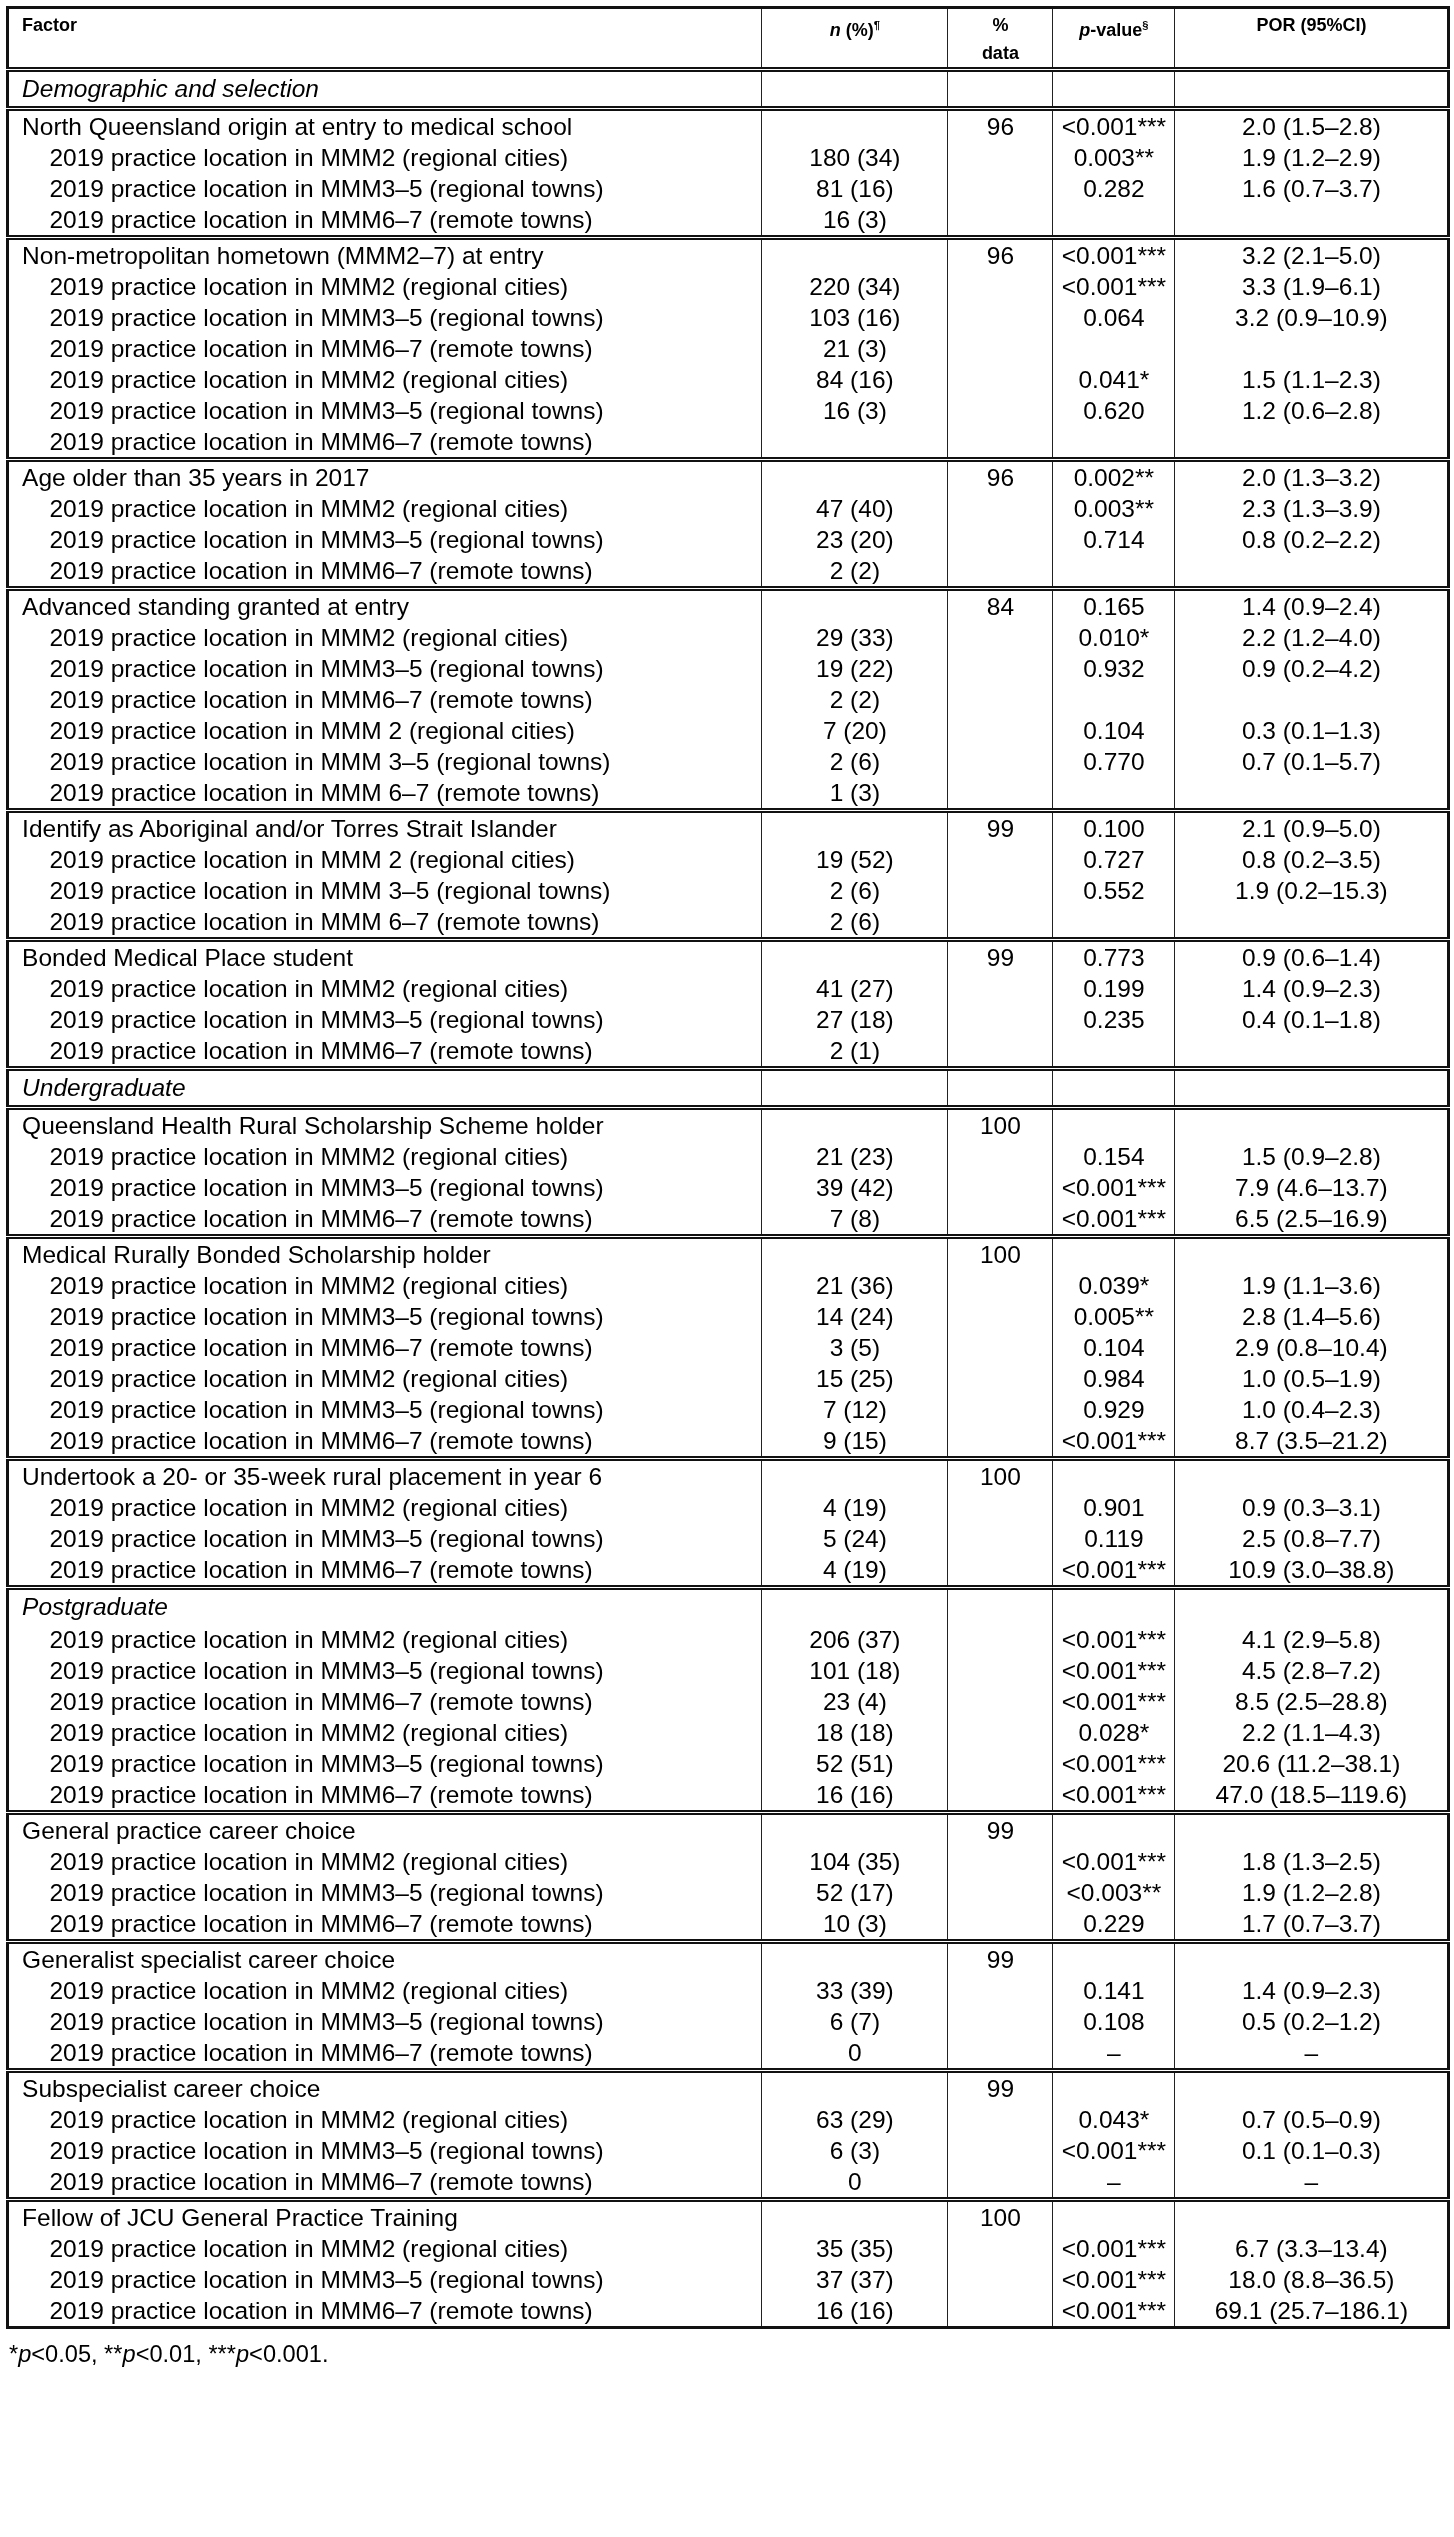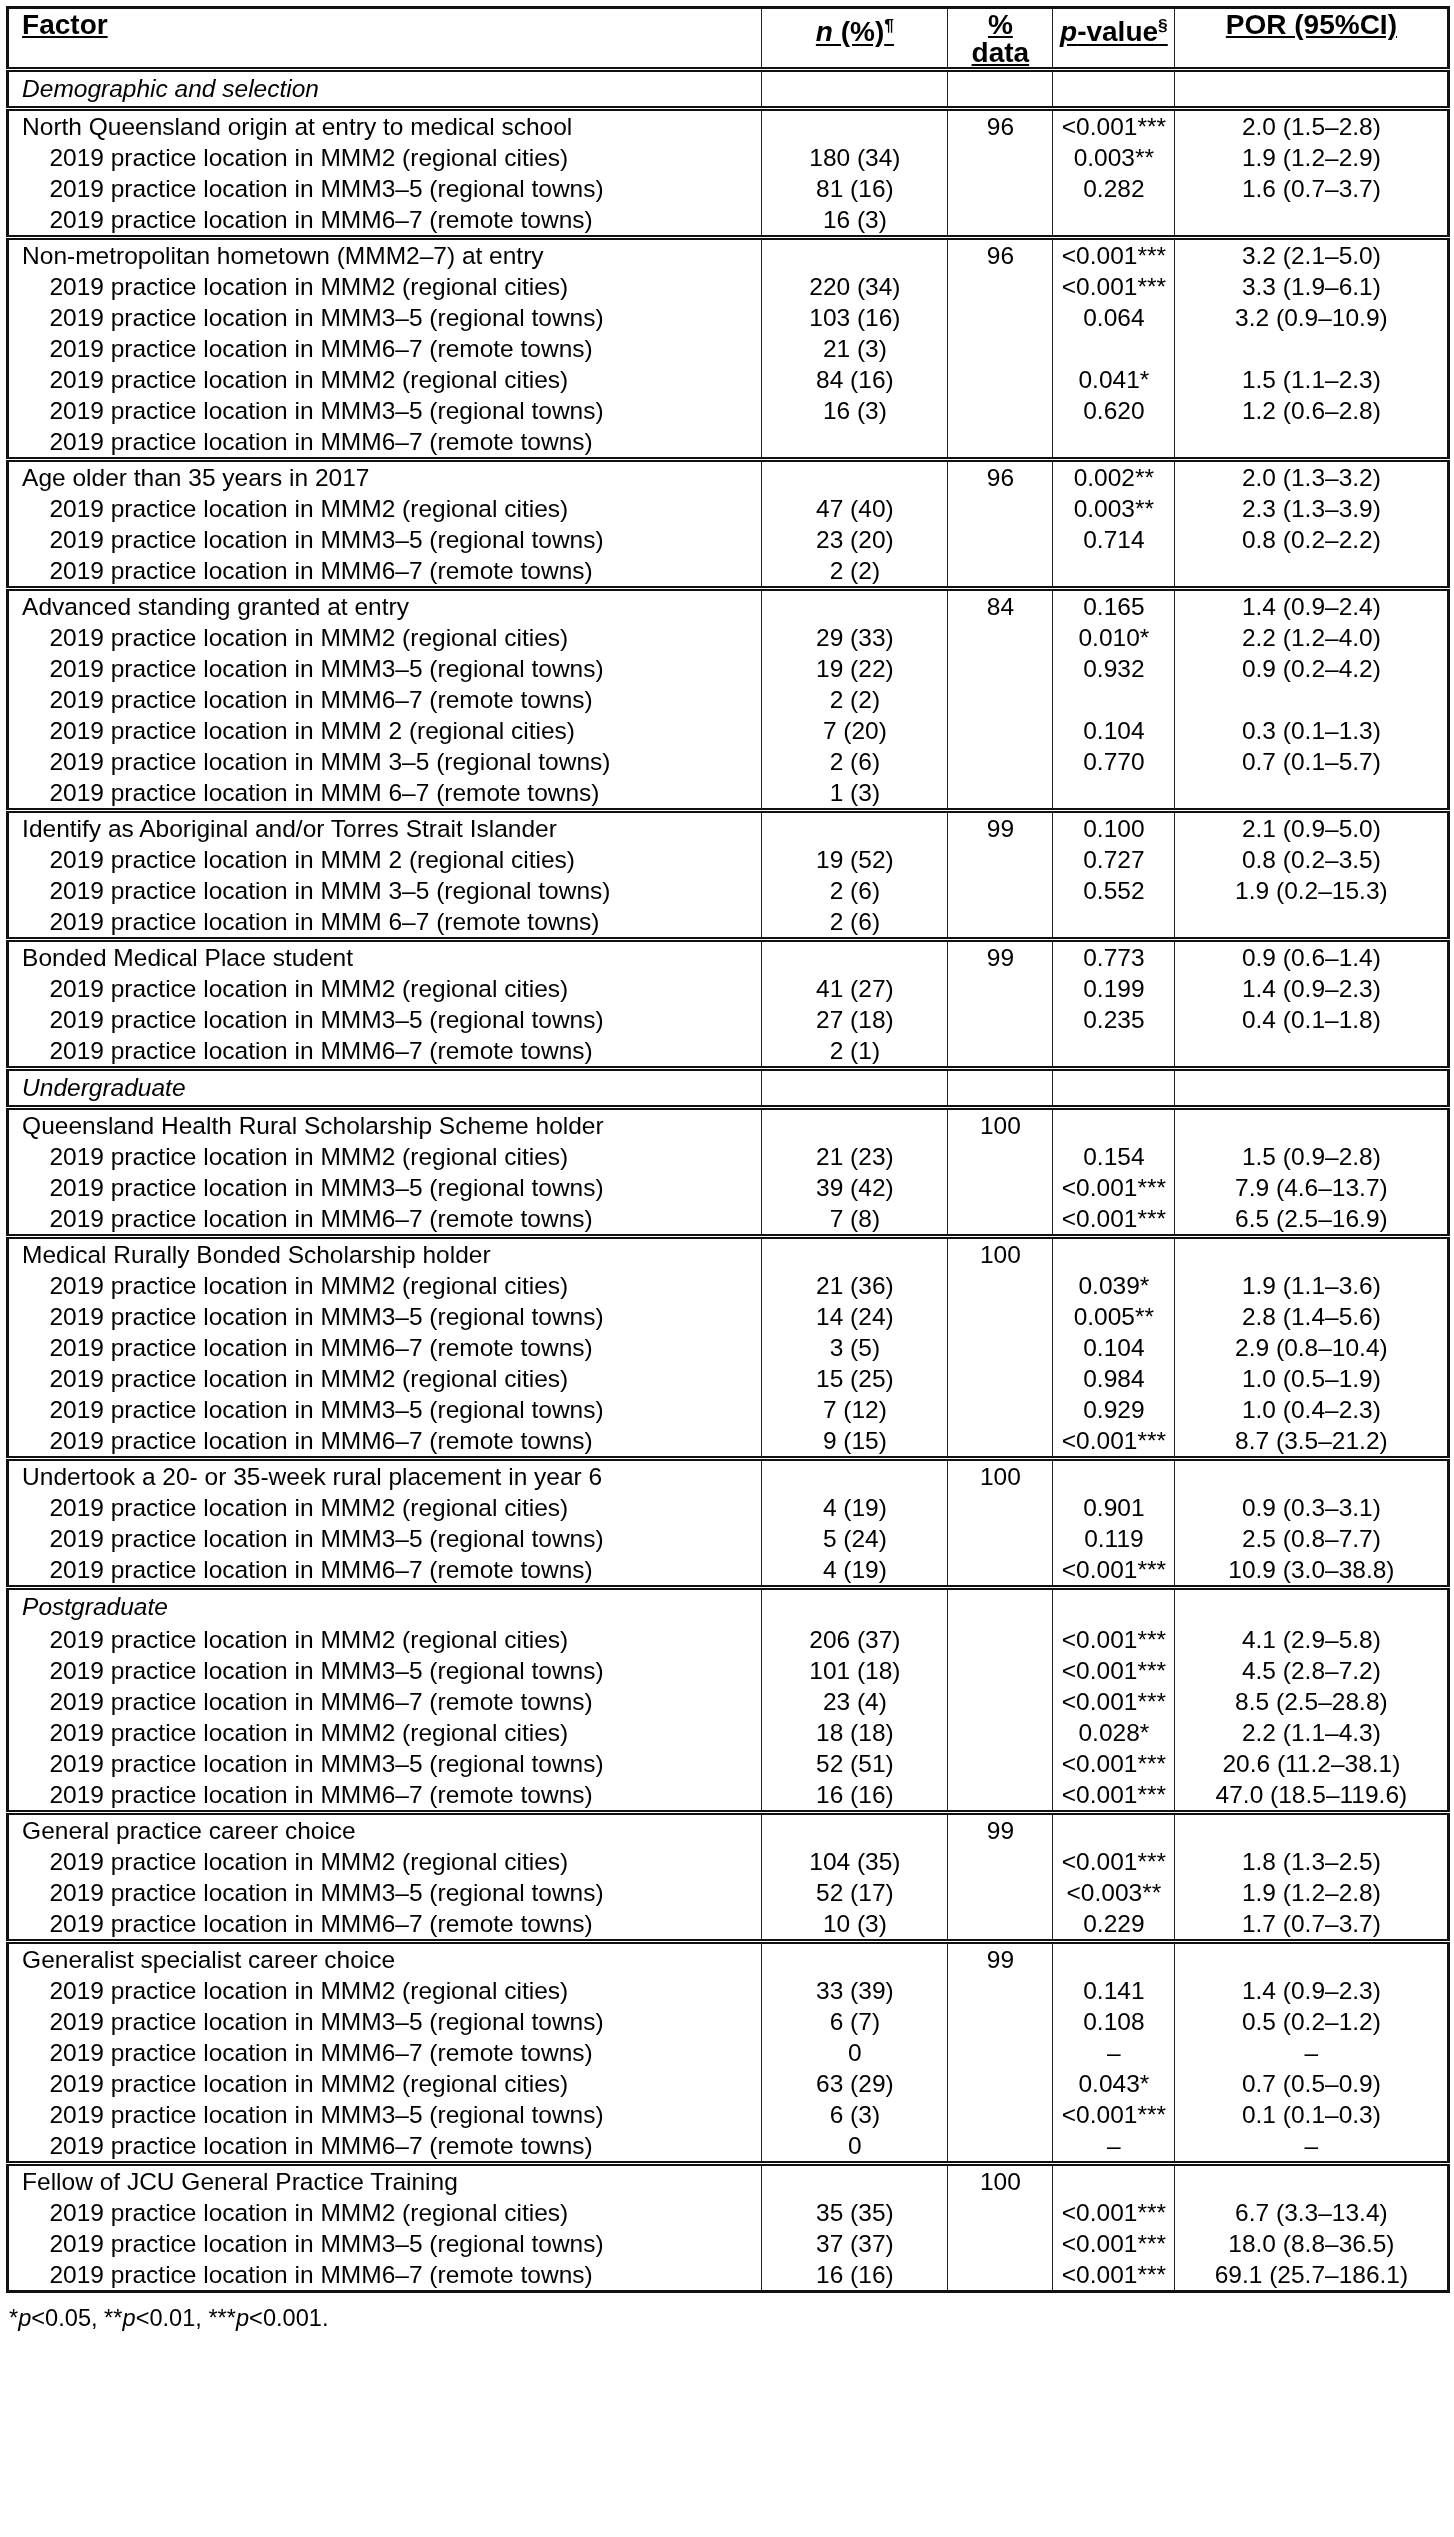--- a/index.html
+++ b/index.html
@@ -21,27 +21,26 @@
     border: 3.6px solid #111111;
   }
   th, td {
     border-left: 1.8px solid #222222;
     vertical-align: top;
     overflow: hidden;
   }
   th:first-child, td:first-child { border-left: none; }
   thead th {
     font-weight: bold;
-    font-size: 28px;
+    font-size: 18px;
     line-height: 28px;
     text-align: center;
     height: 55px;
     padding: 2.7px 5.5px 0 5.5px;
     border-bottom: 5.5px double #111111;
-    text-decoration: underline;
   }
   thead th.factor { text-align: left; padding-left: 12.7px; }
   thead sup { font-size: 62%; }
   tbody td {
     font-size: 24.5px;
     line-height: 31px;
     height: 31px;
     white-space: nowrap;
     padding: 0 3.6px;
   }
@@ -511,20 +510,27 @@
         <td class="num">0.108</td>
         <td class="num">0.5 (0.2–1.2)</td>
       </tr>
       <tr class="sub-row">
         <td class="factor sub">2019 practice location in MMM6–7 (remote towns)</td>
         <td class="num">0</td>
         <td class="num"></td>
         <td class="num">–</td>
         <td class="num">–</td>
       </tr>
+      <tr class="group-header-row">
+        <td class="factor">Subspecialist career choice</td>
+        <td class="num"></td>
+        <td class="num">99</td>
+        <td class="num"></td>
+        <td class="num"></td>
+      </tr>
       <tr class="sub-row">
         <td class="factor sub">2019 practice location in MMM2 (regional cities)</td>
         <td class="num">63 (29)</td>
         <td class="num"></td>
         <td class="num">0.043*</td>
         <td class="num">0.7 (0.5–0.9)</td>
       </tr>
       <tr class="sub-row">
         <td class="factor sub">2019 practice location in MMM3–5 (regional towns)</td>
         <td class="num">6 (3)</td>

